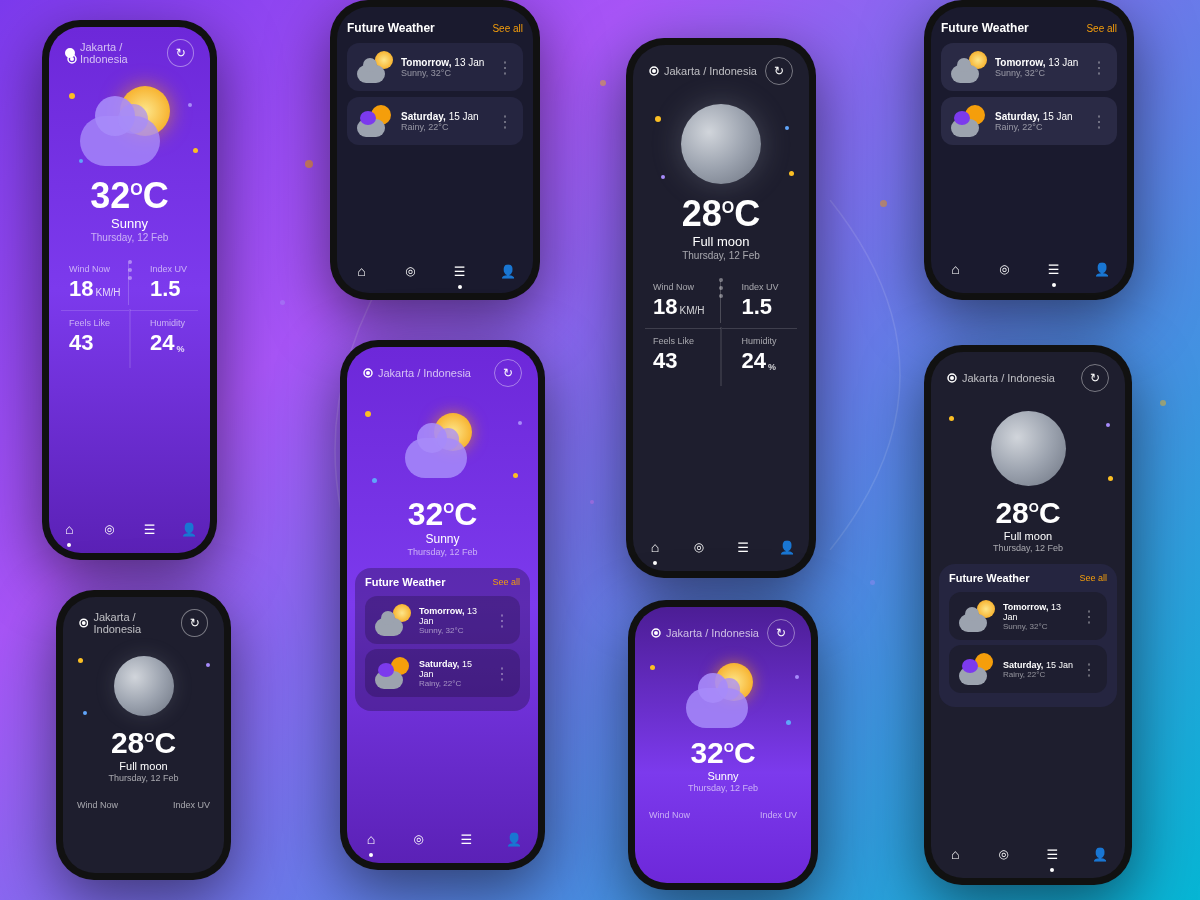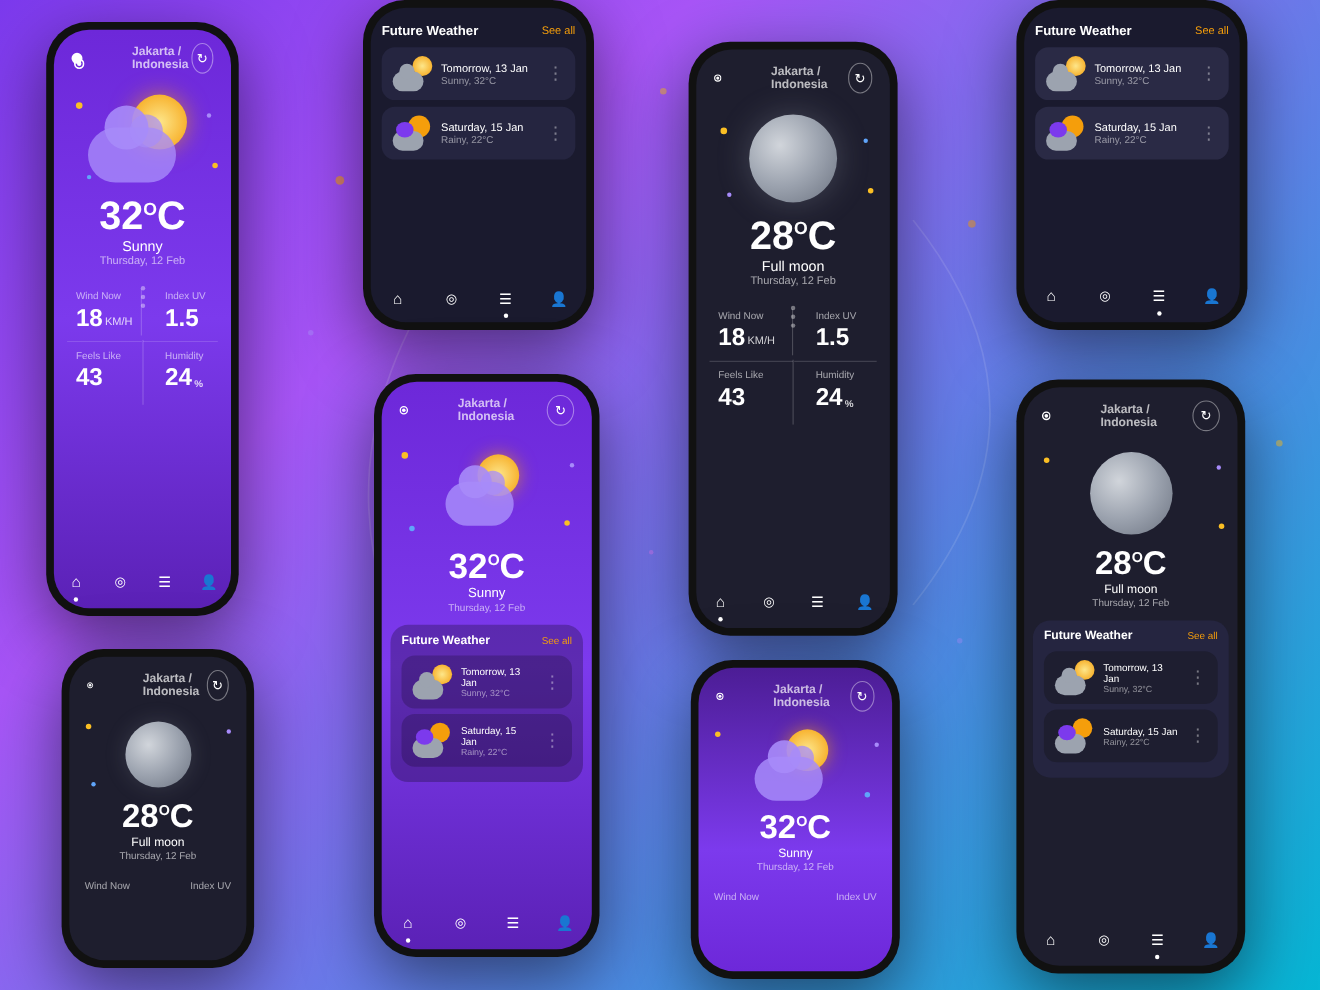--- a/index.html
+++ b/index.html
@@ -38,22 +38,21 @@
       width: 10px;
       height: 10px;
       border-radius: 50%;
       background: white;
       border: 2px solid white;
     }
 
     .location-text {
       color: white;
       font-size: 11px;
-      font-weight: 700;
-      margin-left: 40px;
+      font-weight: 400;
     }
 
     .location-text span {
       opacity: 0.7;
     }
 
     .refresh-btn {
       width: 28px;
       height: 28px;
       border-radius: 50%;
@@ -346,21 +345,21 @@
     .forecast-info {
       flex: 1;
     }
 
     .forecast-day {
       color: white;
       font-size: 10px;
     }
 
     .forecast-day strong {
-      font-weight: 400;
+      font-weight: 700;
     }
 
     .forecast-cond {
       color: rgba(255,255,255,0.5);
       font-size: 9px;
     }
 
     .forecast-more {
       color: rgba(255,255,255,0.4);
       font-size: 16px;

